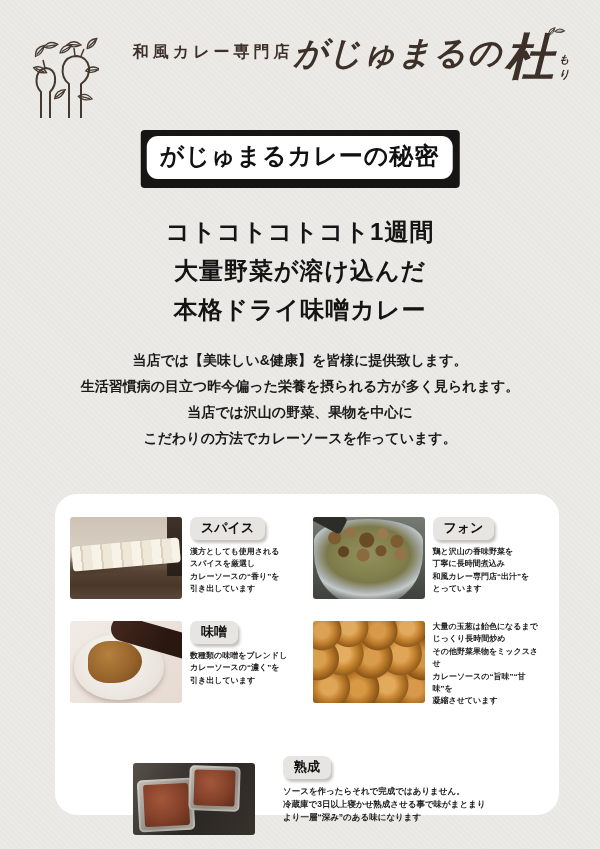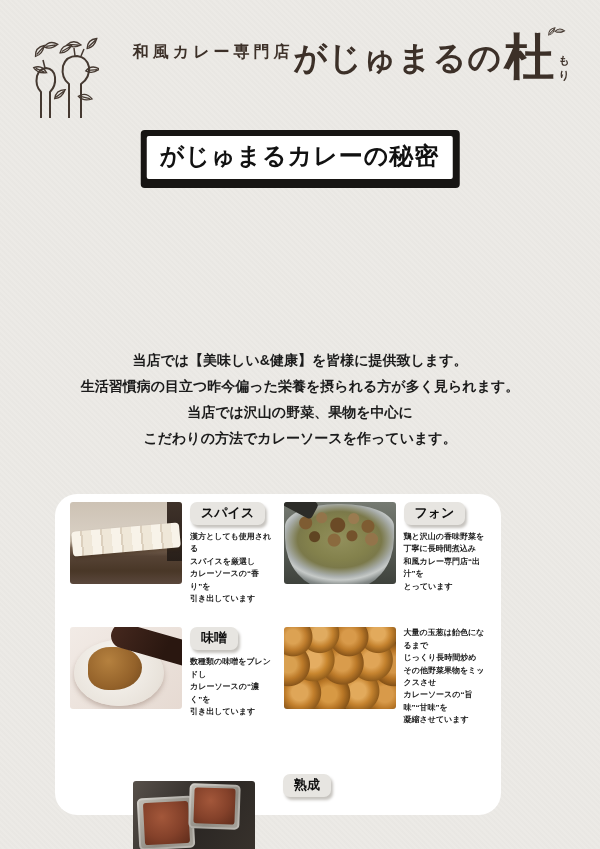--- a/index.html
+++ b/index.html
@@ -4,38 +4,38 @@
 <style>
   html,body{margin:0;padding:0;}
   body{width:600px;height:849px;overflow:hidden;font-family:"Liberation Sans","DejaVu Sans",sans-serif;}
   .page{position:relative;width:600px;height:849px;background:#ECEAE6;
         background-image:repeating-linear-gradient(45deg,rgba(0,0,0,0.012) 0 2px,rgba(255,255,255,0.02) 2px 4px);}
 
   
   .logo{position:absolute;top:36px;left:0;right:0;display:flex;justify-content:center;align-items:flex-start;gap:8px;color:#3C3028;}
   .logo-text{display:flex;flex-direction:row;align-items:flex-start;}
   .logo-tagline{font-size:16px;font-weight:bold;letter-spacing:4px;margin:6px 0 4px 26px;}
-  .logo-name-row{display:flex;align-items:center;}
+  .logo-name-row{display:flex;align-items:flex-start;font-style:italic;}
   .logo-name-main{font-size:33px;font-weight:bold;letter-spacing:1px;line-height:1;}
   .logo-name-big{font-size:50px;font-weight:bold;line-height:.85;position:relative;margin-left:2px;}
   .logo-furigana{writing-mode:vertical-rl;font-size:11px;font-weight:bold;letter-spacing:2px;margin:10px 0 2px 2px;}
   .leaf-deco{position:absolute;top:-12px;right:-14px;}
 
   
   .banner{position:absolute;top:130px;left:50%;transform:translateX(-50%);background:#171513;border-radius:4px;padding:6px 7px 9px 6px;}
-  .banner-box{background:#FFFFFF;border-radius:2px;padding:4px 13px 7px;font-size:24px;font-weight:bold;color:#111;letter-spacing:1px;white-space:nowrap;}
+  .banner-box{background:#FFFFFF;border-radius:11px;padding:4px 13px 7px;font-size:24px;font-weight:bold;color:#111;letter-spacing:1px;white-space:nowrap;}
 
   
   .headline{position:absolute;top:212px;left:0;right:0;text-align:center;font-size:24px;font-weight:bold;color:#141414;line-height:39px;letter-spacing:1px;}
 
   
   .intro{position:absolute;top:347px;left:0;right:0;text-align:center;font-size:14px;font-weight:bold;color:#1B1B1B;line-height:26px;}
 
   
-  .card{position:absolute;top:494px;left:55px;width:446px;height:321px;background:#FFFFFF;border-radius:22px;box-sizing:border-box;padding:8px 14px 0 15px;}
+  .card{position:absolute;top:494px;left:55px;width:504px;height:321px;background:#FFFFFF;border-radius:22px;box-sizing:border-box;padding:23px 14px 0 15px;}
   .grid{display:grid;grid-template-columns:1fr 1fr;column-gap:10px;row-gap:22px;}
   .item{display:flex;gap:8px;}
   .item-full{grid-column:1 / -1;display:flex;gap:28px;padding-left:63px;margin-top:26px;}
   .photo{position:relative;width:112px;height:82px;flex:none;border-radius:3px;overflow:hidden;}
   .item-full .photo{width:122px;height:72px;margin-top:7px;}
   .info{flex:1;min-width:0;}
   .badge{display:inline-block;background:#E7E5E1;border-radius:7px;box-shadow:2px 3px 3px #C6C3BE;padding:2px 11px 3px;font-size:13px;font-weight:bold;color:#111;margin-bottom:6px;white-space:nowrap;}
   .desc{font-size:8px;font-weight:bold;color:#222;line-height:1.55;white-space:pre-line;}
   .item-full .desc{font-size:8.5px;}
 
@@ -130,20 +130,25 @@
             </svg></span>
         <span class="logo-furigana">もり</span>
       </div>
     </div>
   </div>
 
   <div class="banner">
     <div class="banner-box">がじゅまるカレーの秘密</div>
   </div>
 
+  <div class="headline">
+    <div>コトコトコトコト1週間</div>
+    <div>大量野菜が溶け込んだ</div>
+    <div>本格ドライ味噌カレー</div>
+  </div>
 
   <div class="intro">
     <div>当店では【美味しい&amp;健康】を皆様に提供致します。</div>
     <div>生活習慣病の目立つ昨今偏った栄養を摂られる方が多く見られます。</div>
     <div>当店では沢山の野菜、果物を中心に</div>
     <div>こだわりの方法でカレーソースを作っています。</div>
   </div>
 
   <div class="card">
     <div class="grid">
@@ -206,19 +211,22 @@
         <div class="photo photo-aging">
           <div class="tray tray-1">
               <div class="sauce"></div>
             </div>
           <div class="tray tray-2">
               <div class="sauce"></div>
             </div>
         </div>
         <div class="info">
           <span class="badge">熟成</span>
+          <div class="desc">ソースを作ったらそれで完成ではありません。
+冷蔵庫で3日以上寝かせ熟成させる事で味がまとまり
+より一層“深み”のある味になります</div>
         </div>
       </div>
 
     </div>
   </div>
 
 </div>
 
 </body></html>

